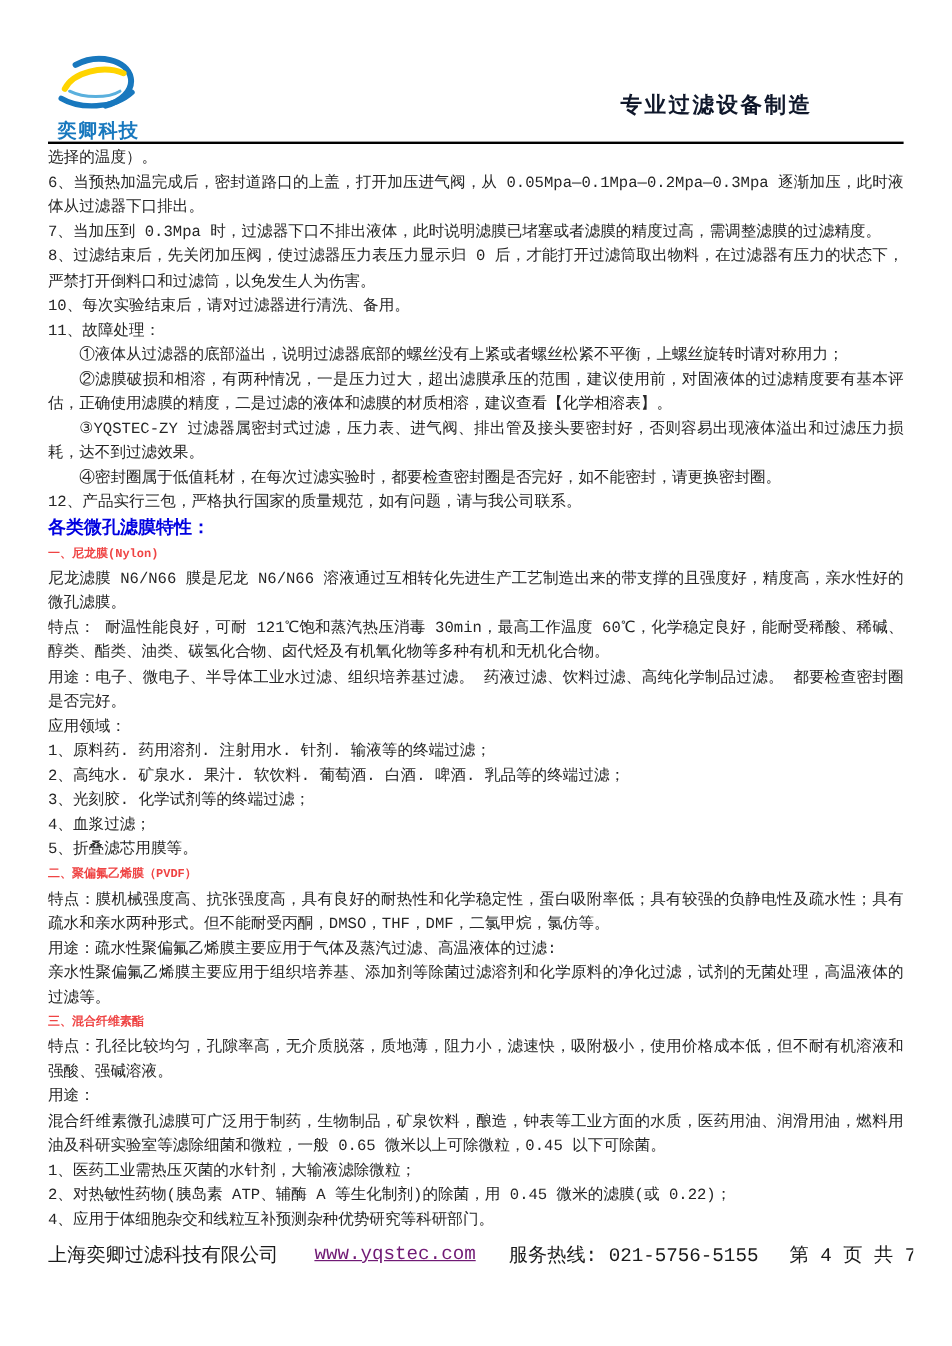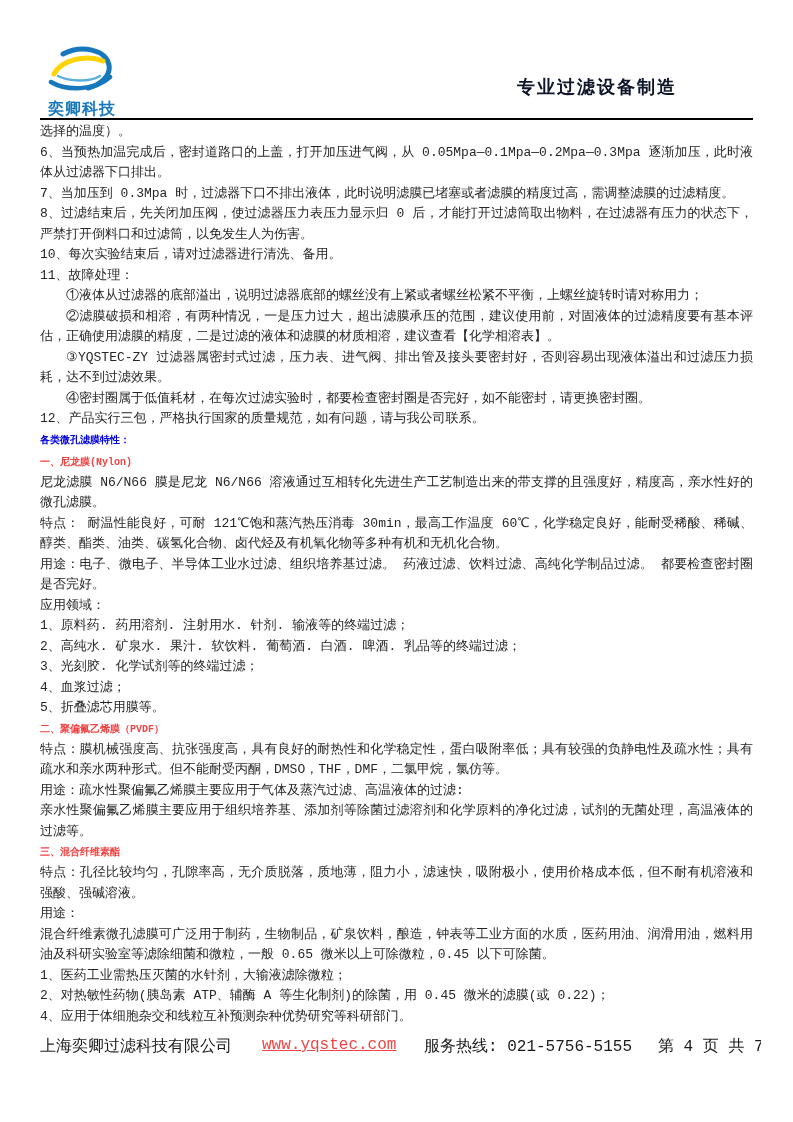--- a/index.html
+++ b/index.html
@@ -29,33 +29,33 @@
   }
   
   .content{
     position:absolute;left:40px;top:122px;width:713px;
     font-size:13px;line-height:20.5px;
     text-align:justify;
   }
   .content p{margin:0;padding:0;}
   .indent{text-indent:2em;}
   .h1{
-    color:#0000e0;font-weight:bold;font-size:10px;line-height:22px;
+    color:#0000e0;font-weight:bold;font-size:15px;line-height:22px;
   }
   .h2{
     color:#ef4444;font-weight:bold;font-size:10px;line-height:21px;
   }
   
   .footer{
     position:absolute;left:40px;top:1036px;width:713px;height:20px;
     font-size:16px;color:#1a1a1a;
   }
   .footer span{position:absolute;top:0;white-space:nowrap;}
   .f-company{left:0;}
-  .f-site{left:222px;color:#ef4444;text-decoration:underline;cursor:pointer;}
+  .f-site{left:222px;color:#701a75;text-decoration:underline;cursor:pointer;}
   .f-hotline{left:384px;}
   .f-page{left:618px;}
 </style>
 </head>
 <body>
 
 <div class="page">
 
   <div class="header">
     <div class="logo">

